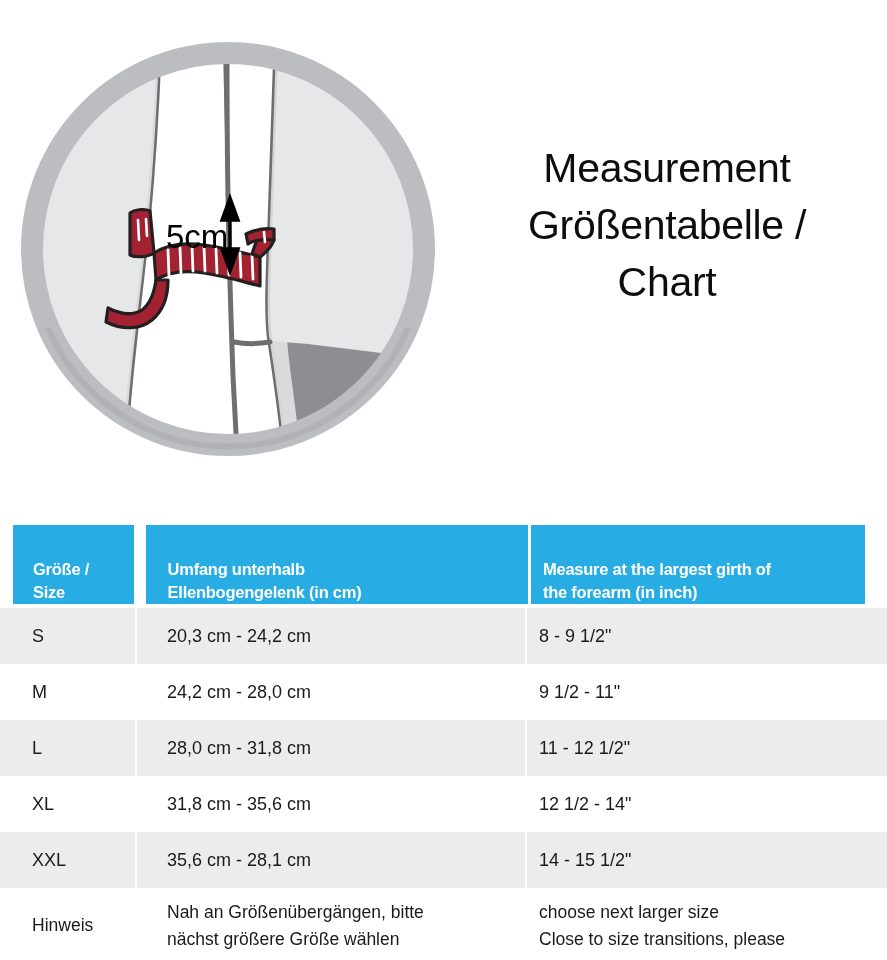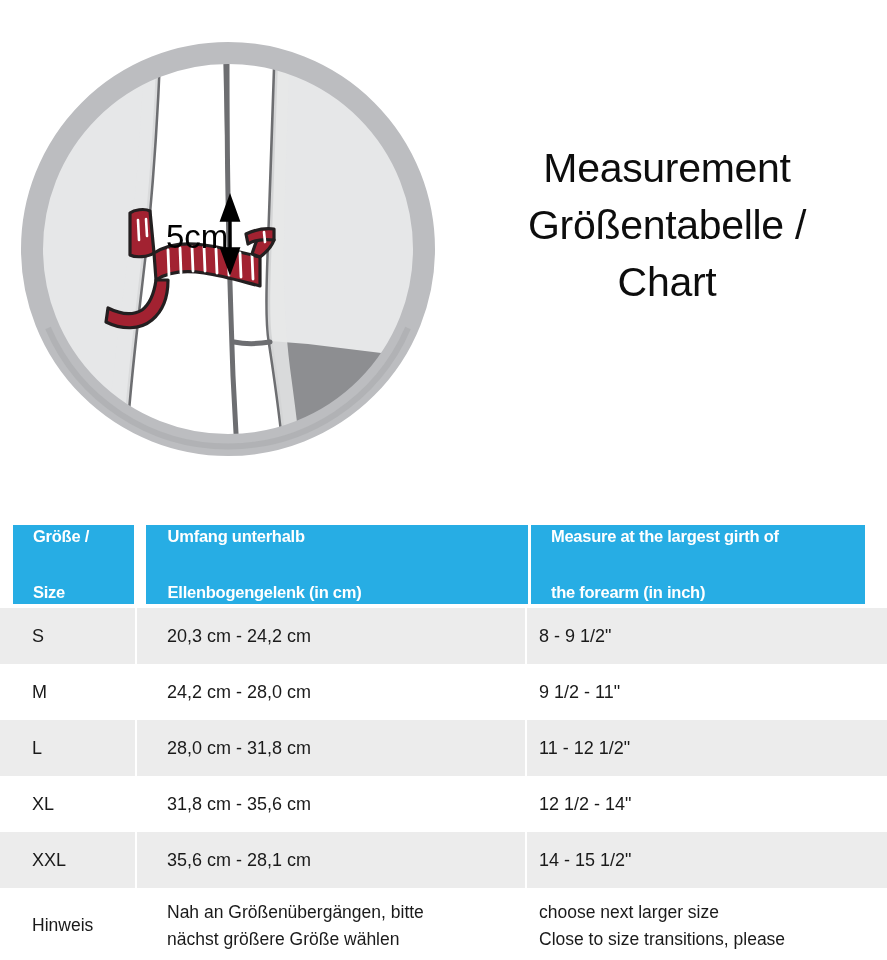--- a/index.html
+++ b/index.html
@@ -75,27 +75,27 @@
   .th {
     background: #27ADE4;
     color: #ffffff;
     font-family: "Liberation Sans", sans-serif;
     font-weight: bold;
     font-size: 16.5px;
     line-height: 23px;
     letter-spacing: -0.25px;
     display: flex;
     flex-direction: column;
-    justify-content: space-between;
+    justify-content: flex-end;
     box-sizing: border-box;
     padding: 0 14px 0 20px;
   }
   .th-size   { width: 122px; padding-left: 20px; }
   .th-cm     { width: 388px; padding-left: 22px; margin-left: 12px; }
-  .th-inch   { width: 339px; padding-left: 20px; margin-left: 3px; }
+  .th-inch   { width: 339px; padding-left: 12px; margin-left: 3px; }
 
   .tbody {
     position: absolute;
     left: 0;
     top: 93px;
     width: 887px;
   }
   .trow {
     display: flex;
     width: 887px;

